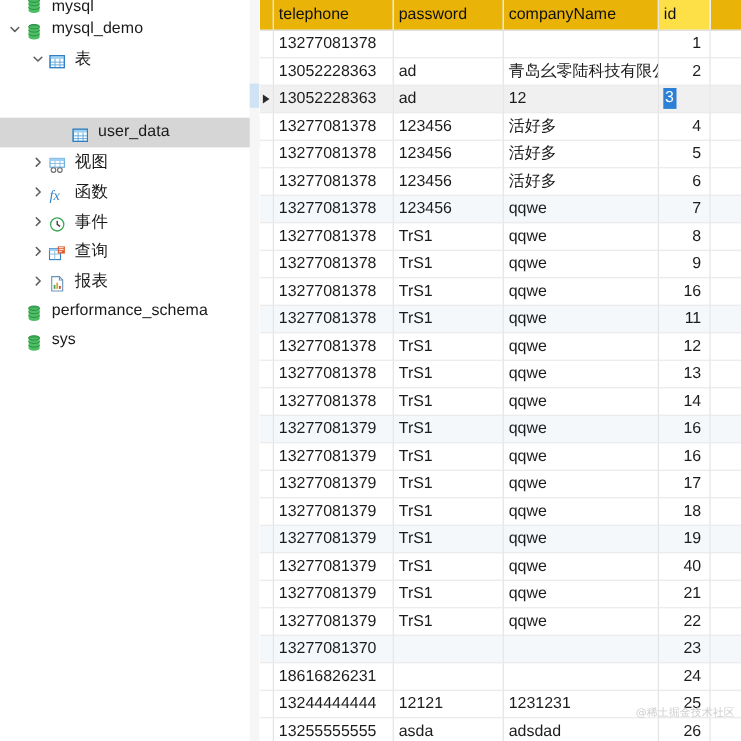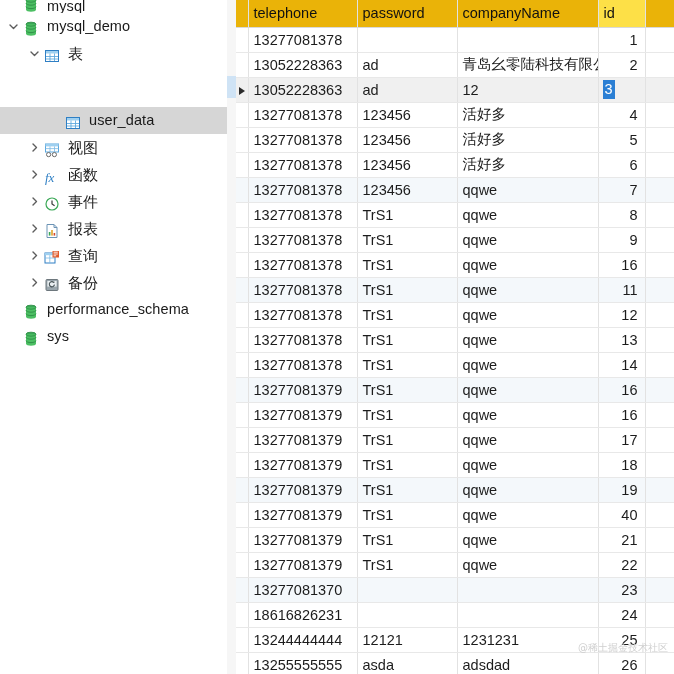--- a/index.html
+++ b/index.html
@@ -259,63 +259,46 @@
         </div>
         <div class="tree-item">
           <span style="display: inline-block; flex: 0 0 27px; height: 1px;"></span>
           <span class="tree-twisty">
             <svg width="11" height="11" viewBox="0 0 11 11" class="tw-svg">
               <path fill="none" stroke="#5d5d5d" stroke-width="1.4" stroke-linecap="round" stroke-linejoin="round" d="M4 2l3.5 3.5L4 9"></path>
             </svg>
           </span>
           <span class="tree-icon">
             <svg width="16" height="16" viewBox="0 0 16 16" class="ic">
+              <rect x="1" y="3" width="10" height="10" fill="#ffffff" stroke="#2f7fc4" stroke-width="1"></rect>
+              <rect x="1" y="3" width="10" height="2.2" fill="#9fd0f0"></rect>
+              <path d="M1 8h10M5.8 5.2v7.8" stroke="#7bb9e4" stroke-width="0.8"></path>
+              <rect x="8.5" y="1" width="6.5" height="6.5" fill="#e05a2b"></rect>
+              <path d="M9.6 2.2h4.2M9.6 4h4.2M9.6 5.8h2.6" stroke="#ffffff" stroke-width="0.9"></path>
+            </svg>
+          </span>
+          <span class="tree-label cjk">查询</span>
+        </div>
+        <div class="tree-item">
+          <span style="display: inline-block; flex: 0 0 27px; height: 1px;"></span>
+          <span class="tree-twisty">
+            <svg width="11" height="11" viewBox="0 0 11 11" class="tw-svg">
+              <path fill="none" stroke="#5d5d5d" stroke-width="1.4" stroke-linecap="round" stroke-linejoin="round" d="M4 2l3.5 3.5L4 9"></path>
+            </svg>
+          </span>
+          <span class="tree-icon">
+            <svg width="16" height="16" viewBox="0 0 16 16" class="ic">
               <path d="M3 1.5h7l3 3v10H3z" fill="#ffffff" stroke="#6b93b5" stroke-width="1"></path>
               <path d="M10 1.5v3h3" fill="none" stroke="#6b93b5" stroke-width="1"></path>
               <rect x="4.8" y="9" width="1.6" height="3.6" fill="#3aa856"></rect>
               <rect x="7.2" y="7" width="1.6" height="5.6" fill="#e0a22b"></rect>
               <rect x="9.6" y="10" width="1.6" height="2.6" fill="#d0452b"></rect>
             </svg>
           </span>
           <span class="tree-label cjk">报表</span>
-        </div>
-        <div class="tree-item">
-          <span style="display: inline-block; flex: 0 0 27px; height: 1px;"></span>
-          <span class="tree-twisty">
-            <svg width="11" height="11" viewBox="0 0 11 11" class="tw-svg">
-              <path fill="none" stroke="#5d5d5d" stroke-width="1.4" stroke-linecap="round" stroke-linejoin="round" d="M4 2l3.5 3.5L4 9"></path>
-            </svg>
-          </span>
-          <span class="tree-icon">
-            <svg width="16" height="16" viewBox="0 0 16 16" class="ic">
-              <rect x="1" y="3" width="10" height="10" fill="#ffffff" stroke="#2f7fc4" stroke-width="1"></rect>
-              <rect x="1" y="3" width="10" height="2.2" fill="#9fd0f0"></rect>
-              <path d="M1 8h10M5.8 5.2v7.8" stroke="#7bb9e4" stroke-width="0.8"></path>
-              <rect x="8.5" y="1" width="6.5" height="6.5" fill="#e05a2b"></rect>
-              <path d="M9.6 2.2h4.2M9.6 4h4.2M9.6 5.8h2.6" stroke="#ffffff" stroke-width="0.9"></path>
-            </svg>
-          </span>
-          <span class="tree-label cjk">查询</span>
-        </div>
-        <div class="tree-item">
-          <span style="display: inline-block; flex: 0 0 27px; height: 1px;"></span>
-          <span class="tree-twisty">
-            <svg width="11" height="11" viewBox="0 0 11 11" class="tw-svg">
-              <path fill="none" stroke="#5d5d5d" stroke-width="1.4" stroke-linecap="round" stroke-linejoin="round" d="M4 2l3.5 3.5L4 9"></path>
-            </svg>
-          </span>
-          <span class="tree-icon">
-            <svg width="16" height="16" viewBox="0 0 16 16" class="ic">
-              <rect x="2" y="2.5" width="12" height="11" rx="1" fill="#9aa6ad" stroke="#6d777d" stroke-width="1"></rect>
-              <rect x="3.4" y="4" width="9.2" height="5.6" fill="#e9eef1"></rect>
-              <path d="M9.8 5.4a2.6 2.6 0 1 0 .7 2.3" fill="none" stroke="#4a5559" stroke-width="1.1"></path>
-              <path d="M10.4 4.2v1.8H8.6z" fill="#4a5559"></path>
-            </svg>
-          </span>
-          <span class="tree-label cjk">备份</span>
         </div>
         <div class="tree-item">
           <span style="display: inline-block; flex: 0 0 6px; height: 1px;"></span>
           <span class="tree-twisty"></span>
           <span class="tree-icon">
             <svg width="16" height="16" viewBox="0 0 16 16" class="ic">
               <ellipse cx="8" cy="3.2" rx="5" ry="2" fill="#3aa856"></ellipse>
               <path d="M3 3.2v9.6c0 1.1 2.24 2 5 2s5-.9 5-2V3.2z" fill="#4cbf63"></path>
               <path d="M3 6.2c0 1.1 2.24 2 5 2s5-.9 5-2M3 9.6c0 1.1 2.24 2 5 2s5-.9 5-2" stroke="#2e8d46" fill="none" stroke-width="0.9"></path>
               <ellipse cx="8" cy="3.2" rx="5" ry="2" fill="none" stroke="#2e8d46" stroke-width="0.9"></ellipse>

